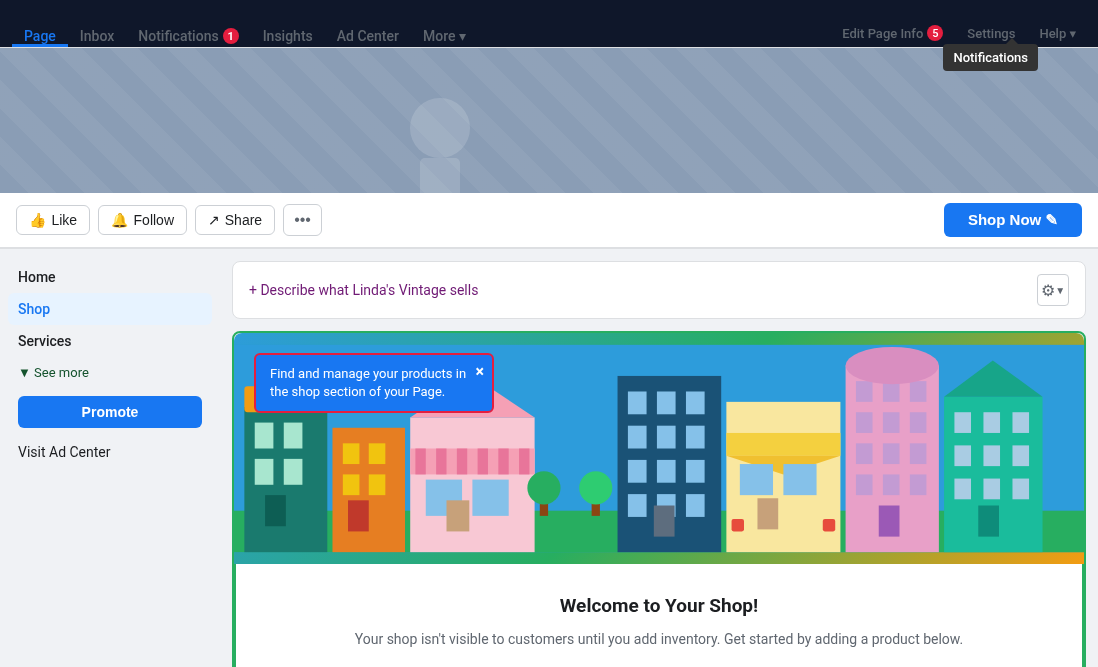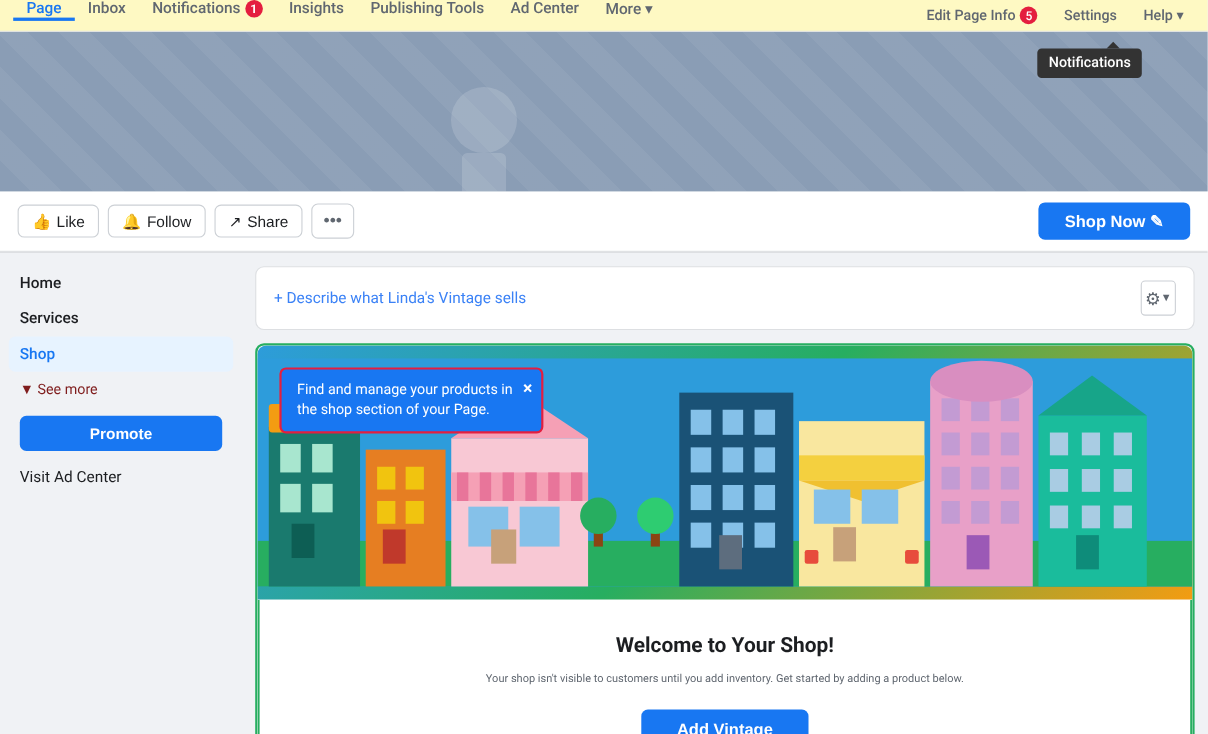--- a/index.html
+++ b/index.html
@@ -1,24 +1,24 @@
 <!DOCTYPE html>
 <html><head>
   <meta charset="utf-8">
   <style>
     * { box-sizing: border-box; margin: 0; padding: 0; }
     body { font-family: -apple-system, BlinkMacSystemFont, 'Segoe UI', Roboto, Arial, sans-serif; background: #f0f2f5; font-size: 14px; color: #1c1e21; }
 
     
     .top-nav {
-      background: #fef9c3;
+      background: #0f172a;
       border-bottom: 1px solid #dddfe2;
       display: flex;
-      align-items: flex-start;
-      height: 29px;
+      align-items: flex-end;
+      height: 48px;
       padding: 0 12px;
       position: relative;
       z-index: 100;
     }
     .nav-tab {
       display: flex;
       align-items: center;
       padding: 0 12px;
       cursor: pointer;
       font-size: 14px;
@@ -186,21 +186,21 @@
       font-weight: 500;
       color: #1c1e21;
     }
     .sidebar-item.active { background: #e7f3ff; color: #1877f2; }
     .see-more {
       display: flex;
       align-items: flex-start;
       gap: 5px;
       padding: 8px 10px;
       cursor: pointer;
-      color: #7f1d1d;
+      color: #14532d;
       font-size: 13px;
     }
     .promote-btn {
       background: #1877f2;
       color: #fff;
       border: none;
       border-radius: 6px;
       padding: 8px 16px;
       font-size: 14px;
       font-weight: 600;
@@ -227,21 +227,21 @@
       background: #fff;
       border: 1px solid #dddfe2;
       border-radius: 8px;
       padding: 12px 16px;
       display: flex;
       align-items: center;
       justify-content: space-between;
       margin-bottom: 12px;
     }
     .describe-link {
-      color: #3b82f6;
+      color: #701a75;
       font-size: 14px;
       cursor: pointer;
       display: flex;
       align-items: center;
       gap: 4px;
     }
     .settings-icon {
       width: 32px;
       height: 32px;
       border: 1px solid #ccd0d5;
@@ -299,21 +299,21 @@
       padding: 30px 20px;
       text-align: center;
     }
     .welcome-title {
       font-size: 19px;
       font-weight: 700;
       color: #1c1e21;
       margin-bottom: 12px;
     }
     .welcome-desc {
-      font-size: 10px;
+      font-size: 14px;
       color: #606770;
       margin-bottom: 20px;
       line-height: 1.5;
     }
     .add-product-btn {
       background: #1877f2;
       color: #fff;
       border: none;
       border-radius: 6px;
       padding: 10px 32px;
@@ -340,23 +340,20 @@
   </div>
   <div class="nav-tab">
     <span>Inbox</span>
   </div>
   <div class="nav-tab">
     <span>Notifications</span>
     <span class="nav-badge">1</span>
   </div>
   <div class="nav-tab">
     <span>Insights</span>
-  </div>
-  <div class="nav-tab">
-    <span>Publishing Tools</span>
   </div>
   <div class="nav-tab">
     <span>Ad Center</span>
   </div>
   <div class="nav-tab">
     <span>More ▾</span>
   </div>
 
   <div class="nav-right">
     <div class="nav-right-btn">
@@ -406,25 +403,25 @@
     </button>
   </div>
 </div>
 
 <div class="main-layout">
 
   <div class="sidebar">
     <div class="sidebar-item">
       <span>Home</span>
     </div>
+    <div class="sidebar-item active">
+      <span>Shop</span>
+    </div>
     <div class="sidebar-item">
       <span>Services</span>
-    </div>
-    <div class="sidebar-item active">
-      <span>Shop</span>
     </div>
     <div class="see-more">
       <span>▼ See more</span>
     </div>
     <button class="promote-btn">
       <span>Promote</span>
     </button>
     <div class="visit-ad-center">
       <span>Visit Ad Center</span>
     </div>

